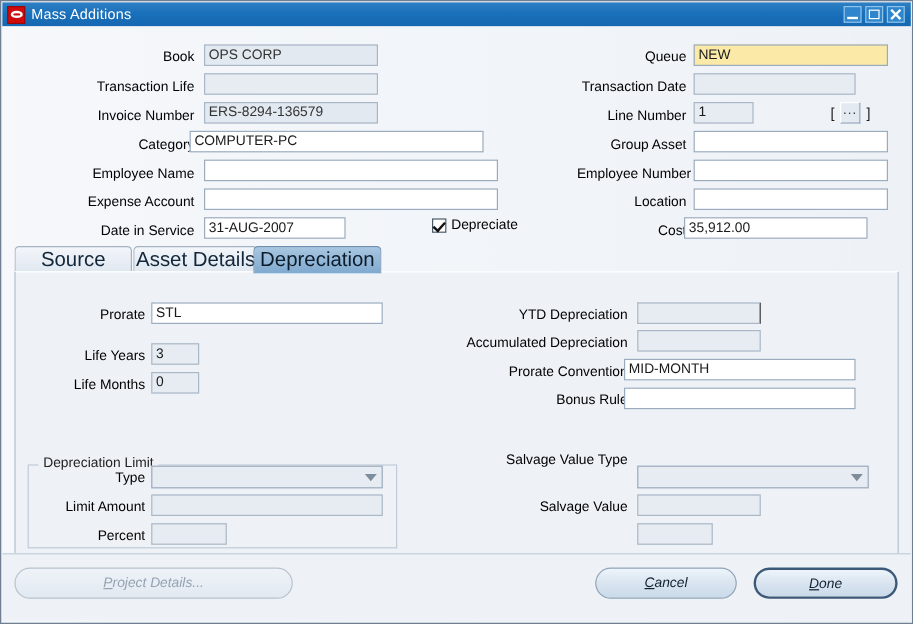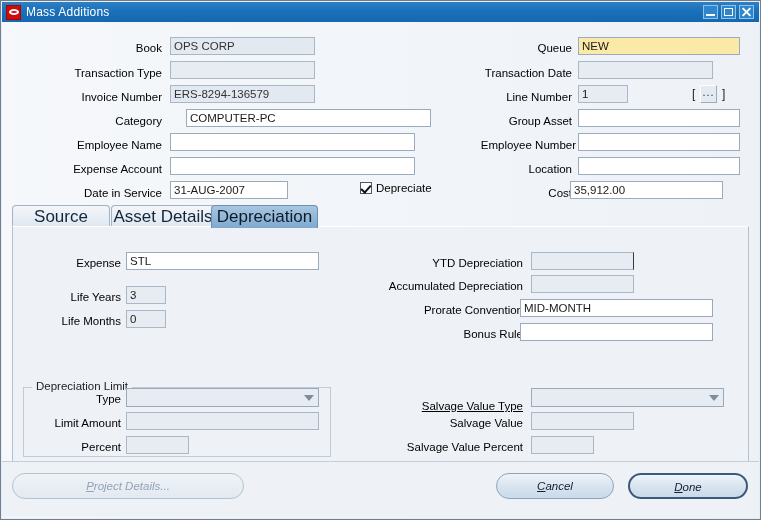--- a/index.html
+++ b/index.html
@@ -289,31 +289,31 @@
       <div class="win-btn wb-close">
           <i class="s1"></i>
           <i class="s2"></i>
         </div>
     </div>
   </div>
 
   <div class="canvas">
 
     <div class="lbl" style="left:30px; top:19px; width:130px;">Book</div>
-    <div class="lbl" style="left:30px; top:44px; width:130px;">Transaction Type</div>
+    <div class="lbl" style="left:30px; top:44px; width:130px;">Transaction Life</div>
     <div class="lbl" style="left:30px; top:92px; width:130px;">Category</div>
     <div class="lbl" style="left:30px; top:68px; width:130px;">Invoice Number</div>
     <div class="lbl" style="left:30px; top:116px; width:130px;">Employee Name</div>
     <div class="lbl" style="left:30px; top:140px; width:130px;">Expense Account</div>
     <div class="lbl" style="left:30px; top:164px; width:130px;">Date in Service</div>
 
     <div class="fld ro" style="left:168px; top:15px; width:145px;">OPS CORP</div>
     <div class="fld empty-ro" style="left:168px; top:39px; width:145px;"></div>
     <div class="fld ro" style="left:168px; top:63px; width:145px;">ERS-8294-136579</div>
-    <div class="fld" style="left:184px; top:87px; width:245px;">COMPUTER-PC</div>
+    <div class="fld" style="left:156px; top:87px; width:245px;">COMPUTER-PC</div>
     <div class="fld" style="left:168px; top:111px; width:245px;"></div>
     <div class="fld" style="left:168px; top:135px; width:245px;"></div>
     <div class="fld" style="left:168px; top:159px; width:118px;">31-AUG-2007</div>
 
     <div class="cb-wrap" style="left:358px; top:160px;">
       <span class="cbox checked"></span>
       <span class="cb-lbl">Depreciate</span>
     </div>
 
     <div class="lbl" style="left:400px; top:19px; width:170px;">Queue</div>
@@ -340,21 +340,21 @@
     <div class="fld" style="left:568px; top:159px; width:153px;">35,912.00</div>
 
     <div class="tabstrip">
       <div class="tab" style="left:0px;   width:98px;">Source</div>
       <div class="tab" style="left:99px;  width:104px;">Asset Details</div>
       <div class="tab active" style="left:199px; width:107px;">Depreciation</div>
     </div>
 
     <div class="tabpanel">
 
-      <div class="lbl" style="left:-2px; top:29px; width:110px;">Expense</div>
+      <div class="lbl" style="left:-2px; top:29px; width:110px;">Prorate</div>
       <div class="lbl" style="left:-2px; top:63px; width:110px;">Life Years</div>
       <div class="lbl" style="left:-2px; top:87px; width:110px;">Life Months</div>
 
       <div class="fld" style="left:113px; top:25px; width:193px;">STL</div>
       <div class="fld empty-ro" style="left:113px; top:59px; width:40px;">3</div>
       <div class="fld empty-ro" style="left:113px; top:83px; width:40px;">0</div>
 
       <div class="lbl" style="left:240px; top:29px; width:270px;">YTD Depreciation</div>
       <div class="lbl" style="left:240px; top:52px; width:270px;">Accumulated Depreciation</div>
       <div class="lbl" style="left:240px; top:76px; width:270px;">Prorate Convention</div>
@@ -371,23 +371,22 @@
       <div class="lbl" style="left:-2px; top:165px; width:110px;">Type</div>
       <div class="lbl" style="left:-2px; top:189px; width:110px;">Limit Amount</div>
       <div class="lbl" style="left:-2px; top:213px; width:110px;">Percent</div>
 
       <div class="combo" style="left:113px; top:161px; width:193px;">
         <span class="arrow"></span>
       </div>
       <div class="fld empty-ro" style="left:113px; top:185px; width:193px;"></div>
       <div class="fld empty-ro" style="left:113px; top:209px; width:63px;"></div>
 
-      <div class="lbl" style="left:240px; top:172px; width:270px;text-decoration:underline;">Salvage Value Type</div>
+      <div class="lbl" style="left:240px; top:150px; width:270px;">Salvage Value Type</div>
       <div class="lbl" style="left:240px; top:189px; width:270px;">Salvage Value</div>
-      <div class="lbl" style="left:240px; top:213px; width:270px;">Salvage Value Percent</div>
 
       <div class="combo" style="left:518px; top:161px; width:193px;">
         <span class="arrow"></span>
       </div>
       <div class="fld empty-ro" style="left:518px; top:185px; width:103px;"></div>
       <div class="fld empty-ro" style="left:518px; top:209px; width:63px;"></div>
     </div>
   </div>
 
   <div class="btnbar">

